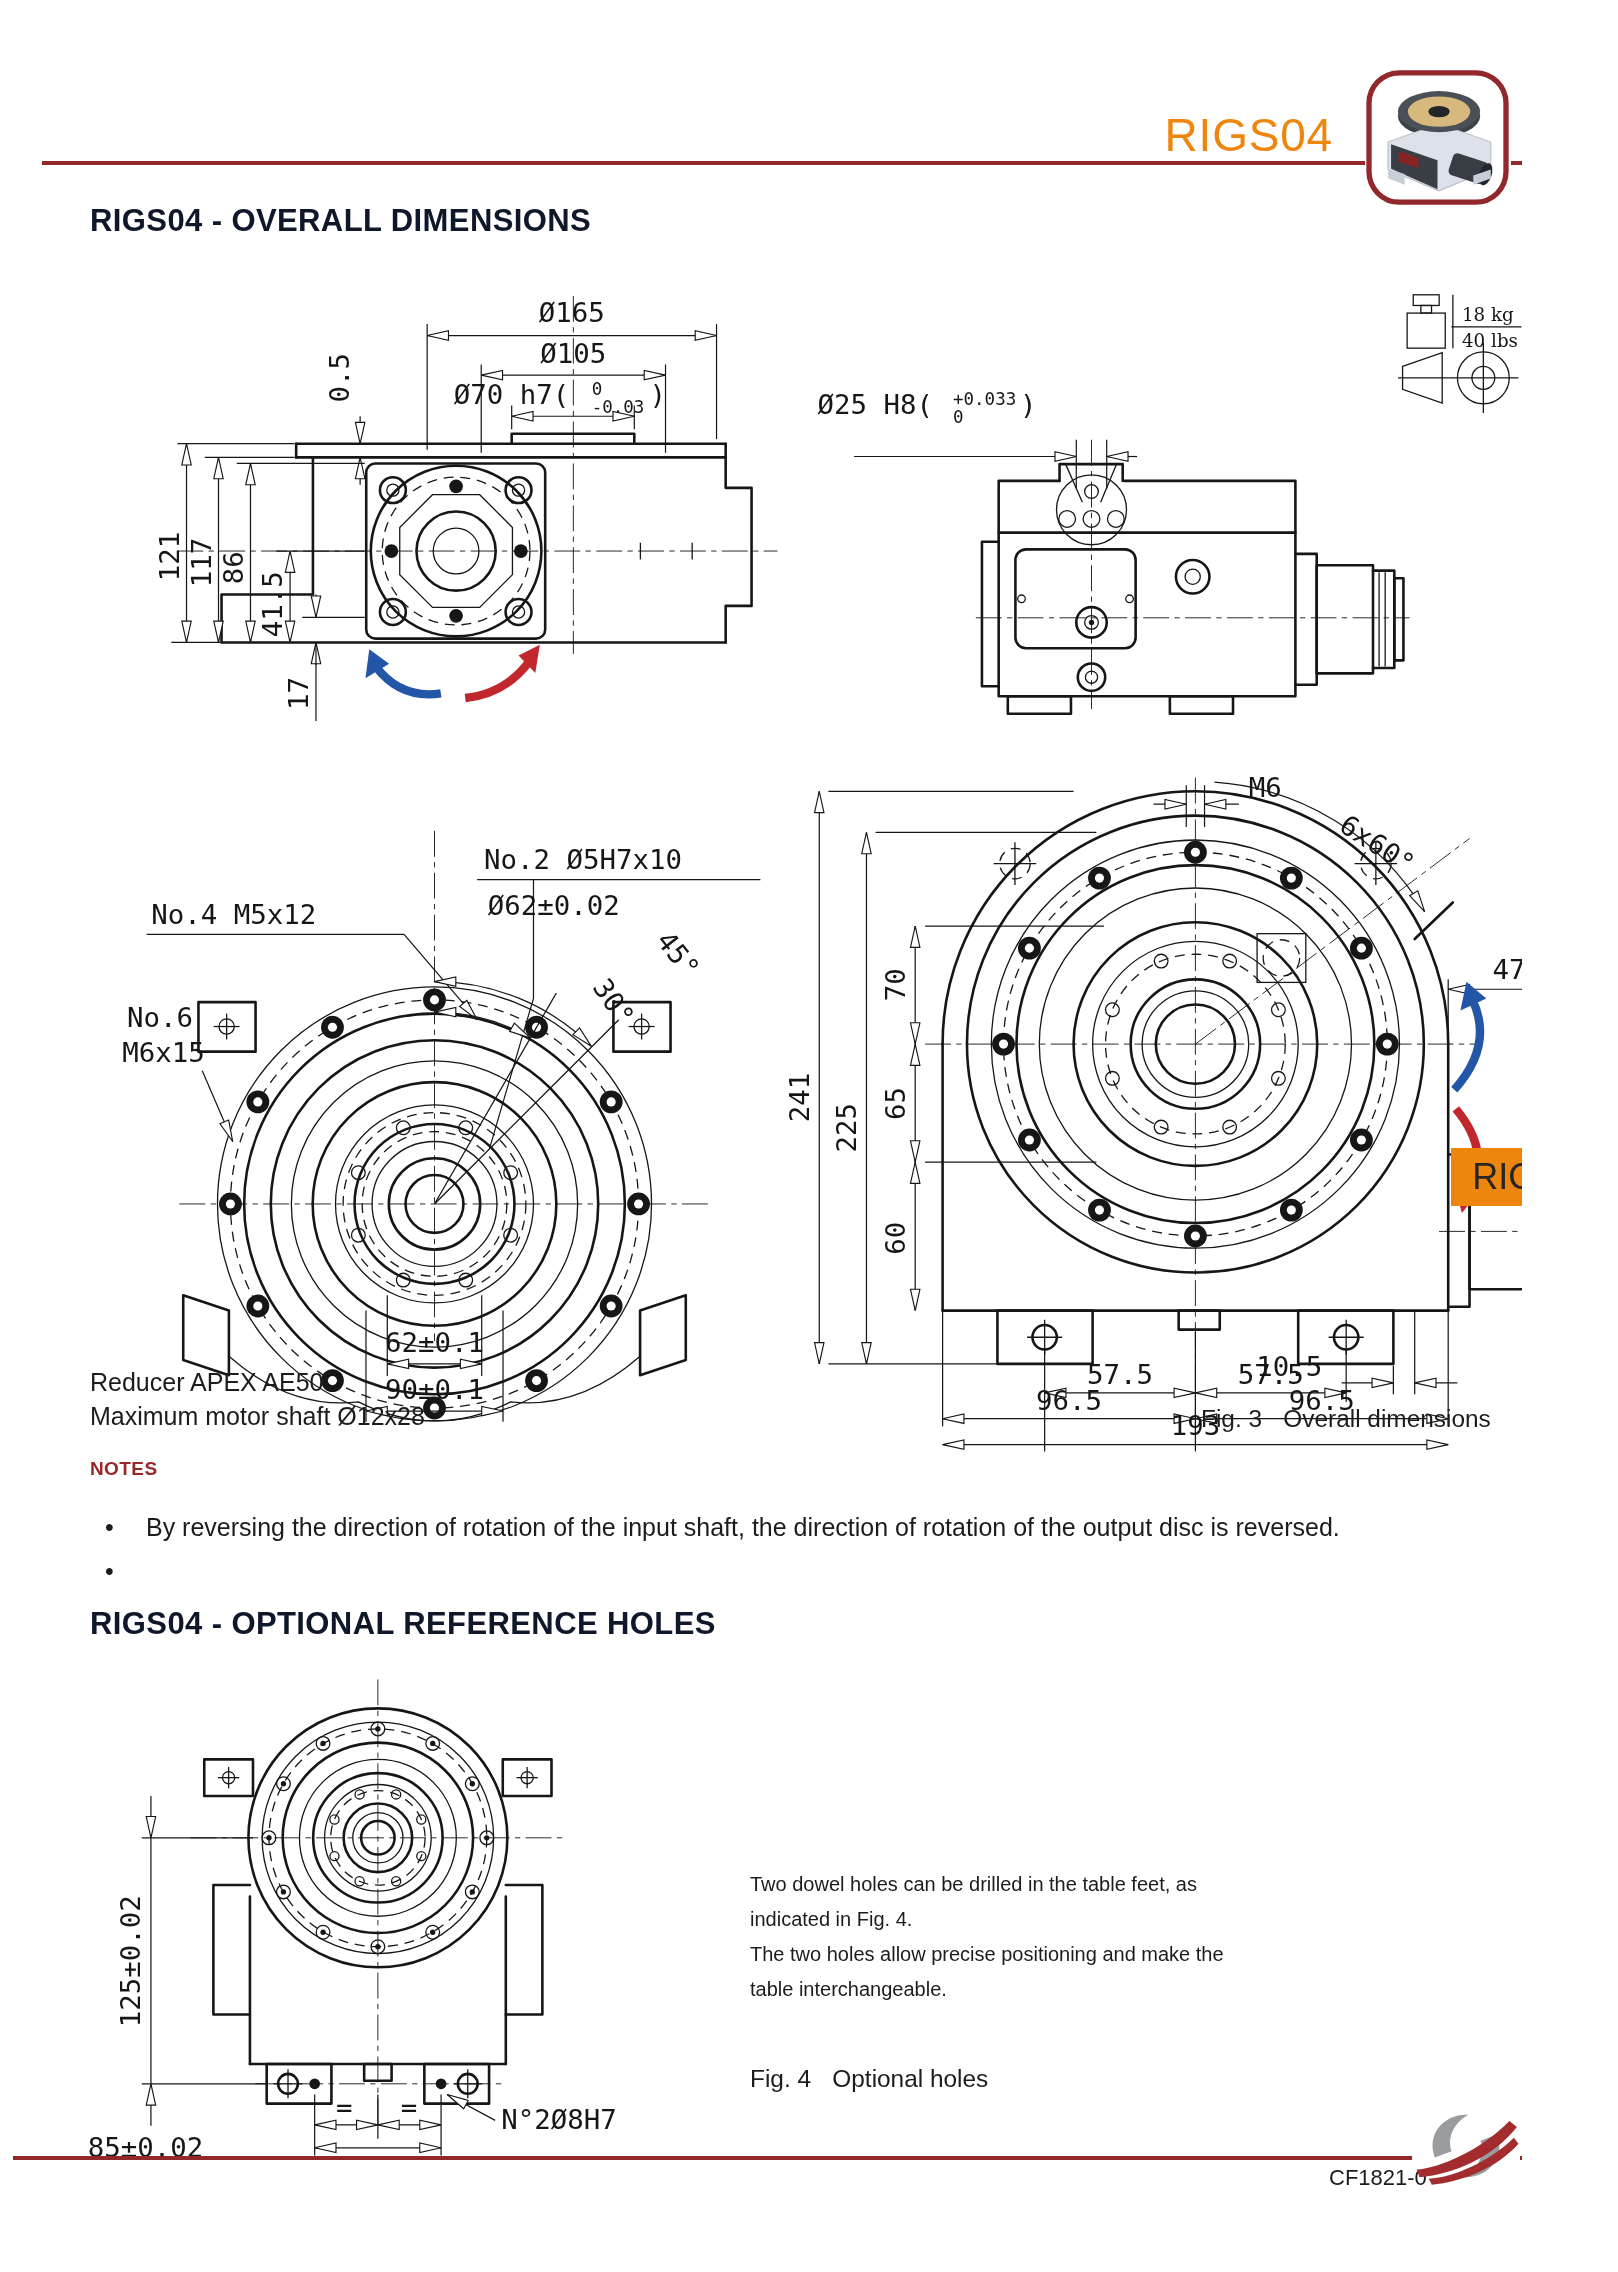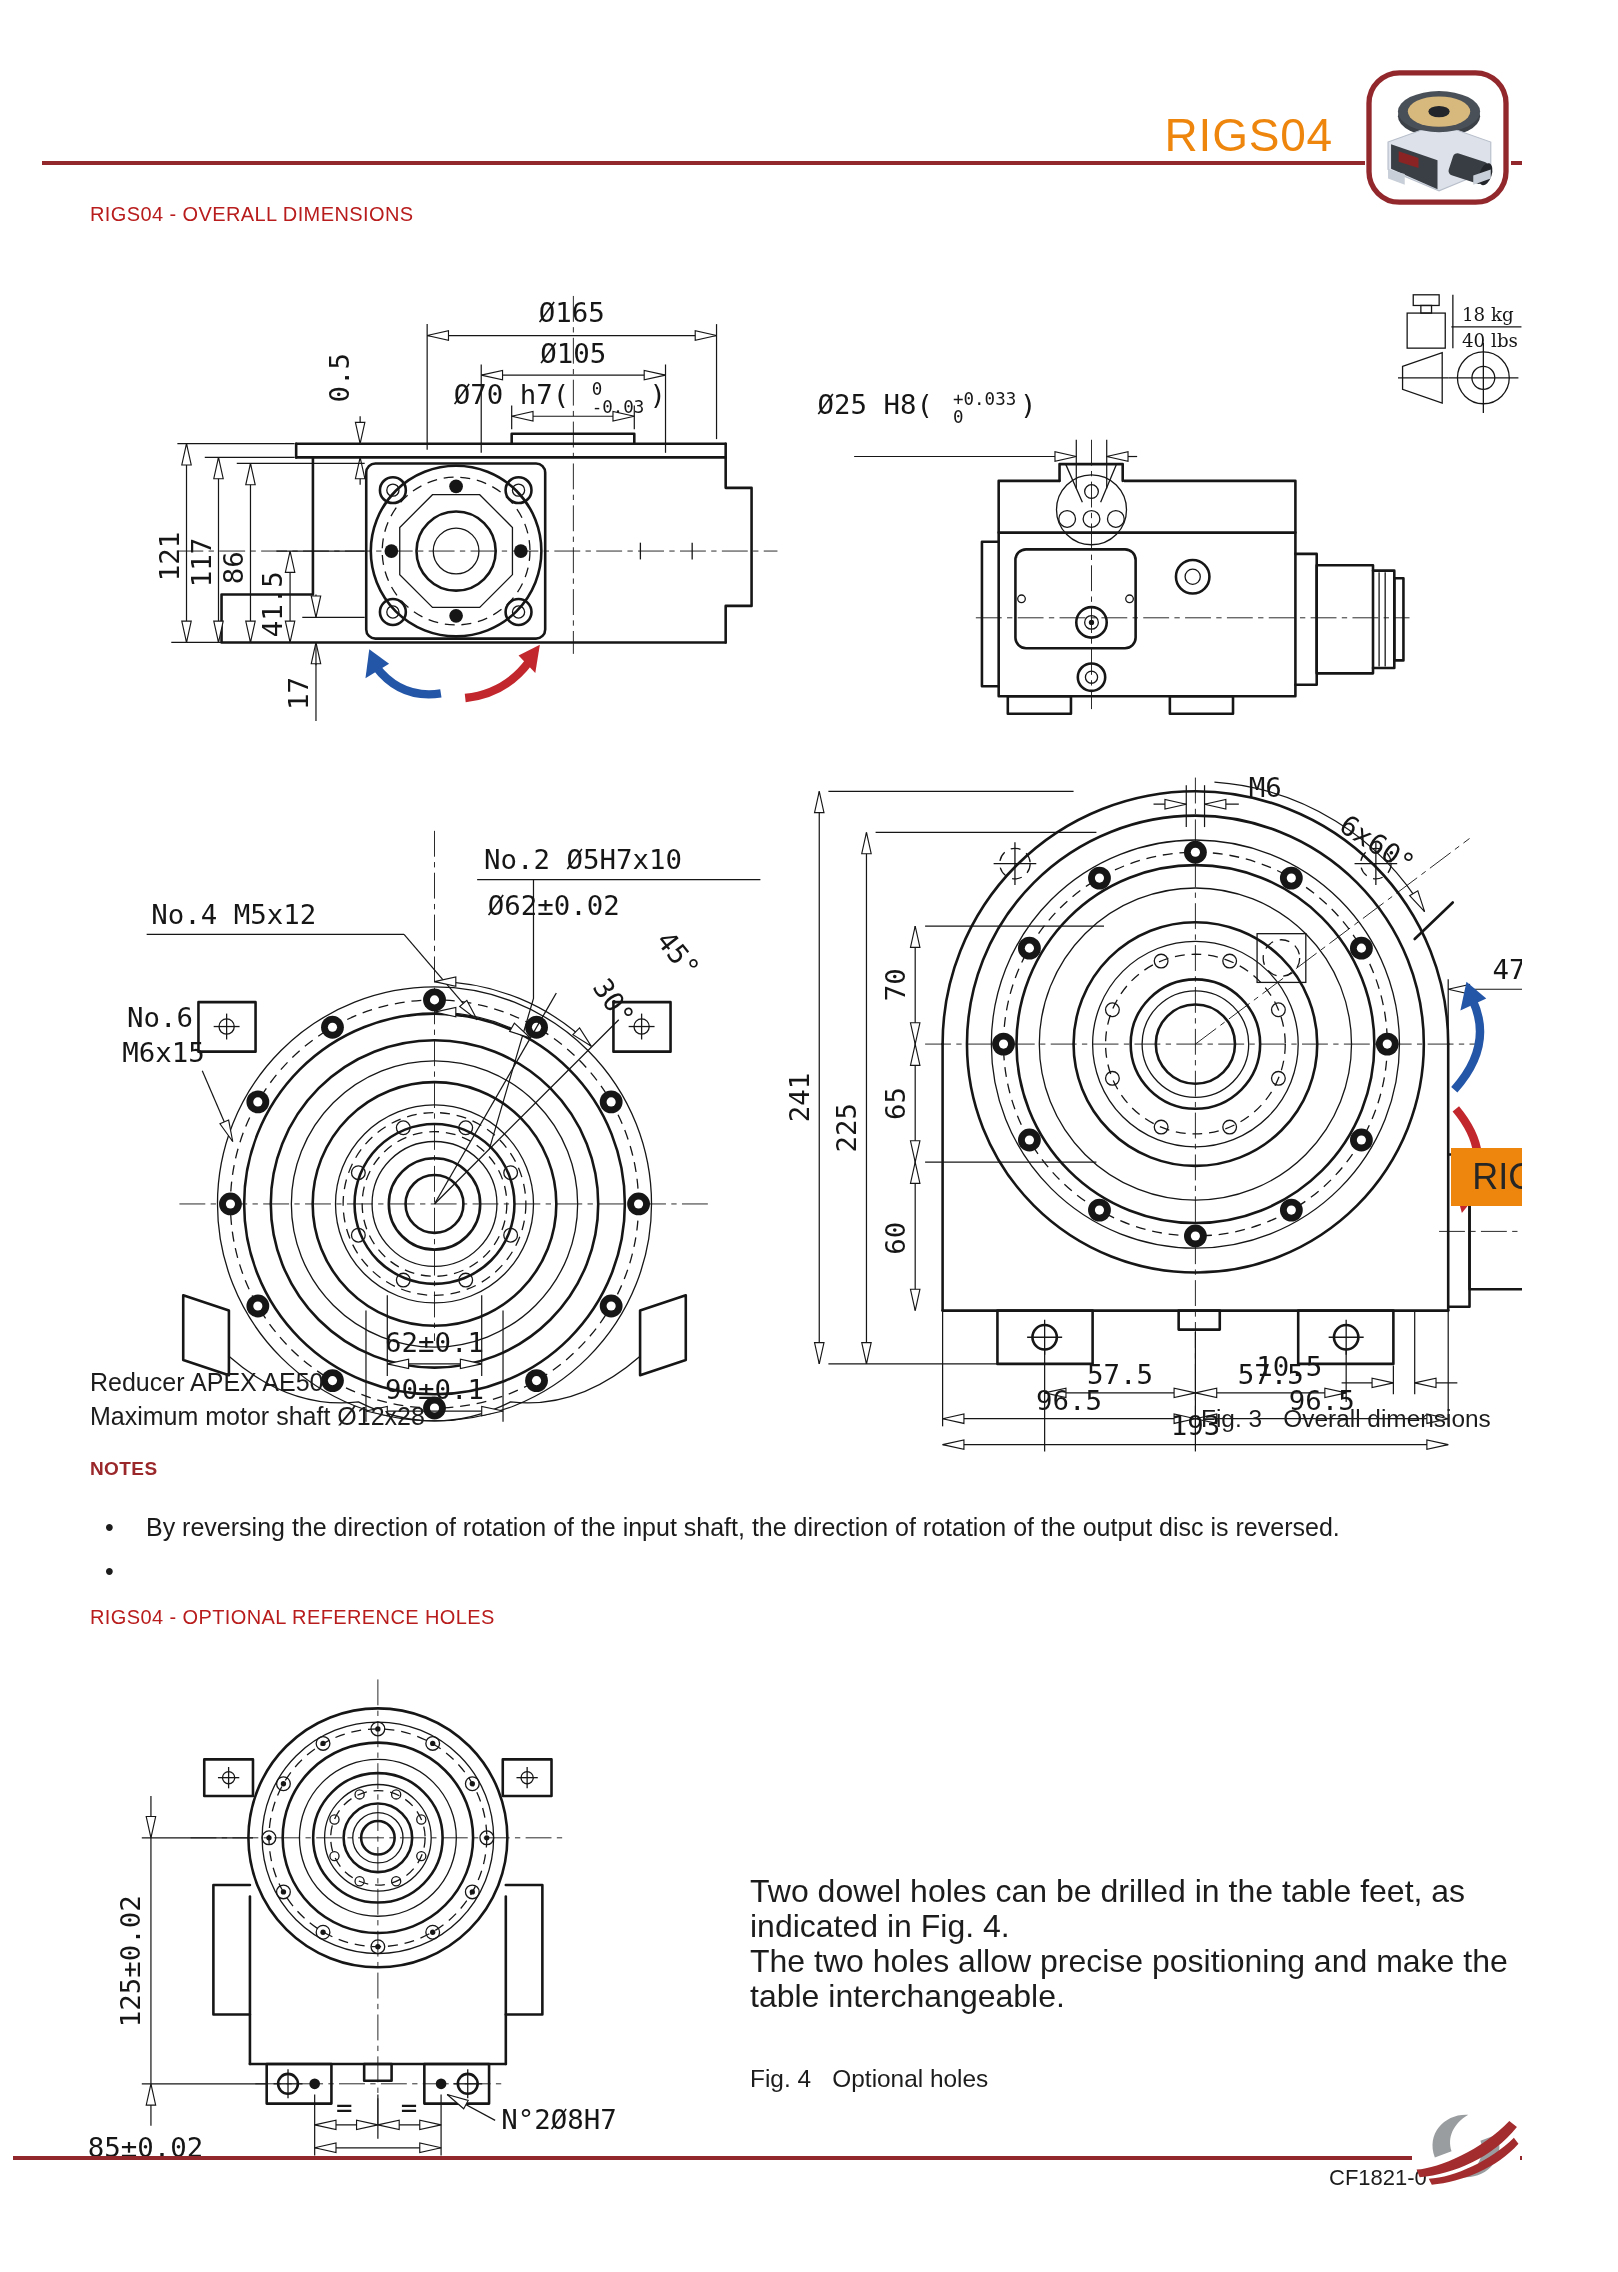--- a/index.html
+++ b/index.html
@@ -1,29 +1,29 @@
 <!DOCTYPE html>
 <html style="font-size:12.2px"><head>
 <meta charset="utf-8">
 <style>
   html,body{margin:0;padding:0;background:#ffffff}
   .page{position:relative;width:1522px;height:2273px;background:#ffffff;overflow:hidden;
         font-family:"Liberation Sans","DejaVu Sans",sans-serif;color:#1c1c1c}
   .hline{position:absolute;background:#93282c;height:3.8px}
   .header-title{position:absolute;left:1120px;top:108px;width:213px;text-align:right;
         font-size:46px;color:#ee860d;letter-spacing:0.8px}
-  .sec{position:absolute;font-size:20px;font-weight:normal;color:#b91c1c;letter-spacing:0.4px}
+  .sec{position:absolute;font-size:31px;font-weight:bold;color:#0f172a;letter-spacing:0.4px}
   .plain{position:absolute;font-size:25px}
   .figcap{position:absolute;font-size:24.4px}
   .figcap .fl{font-weight:normal}
   .figcap .fc{margin-left:21.3px}
   .notes-title{position:absolute;font-size:19px;font-weight:bold;color:#9a282b;letter-spacing:0.4px}
   .bullet-dot{position:absolute;font-size:25px}
   .bullet-tx{position:absolute;font-size:25px;width:1448px}
-  .para{position:absolute;font-size:32px}
+  .para{position:absolute;font-size:20px}
   .tab{position:absolute;left:1451px;top:1148px;width:168px;height:58px;background:#ee860d;
        color:#262626;font-size:36px;line-height:58px;padding-left:21.3px;box-sizing:border-box}
   .footer-code{position:absolute;font-size:22px}
   .footer-page{position:absolute;font-size:23px;width:61px;text-align:center}
   svg.dw{position:absolute;overflow:visible}
   
   .o{fill:none;stroke:#161616;stroke-width:3.4;stroke-linecap:round;stroke-linejoin:round}
   .t{fill:none;stroke:#161616;stroke-width:1.7}
   .d{fill:none;stroke:#161616;stroke-width:1.6}
   .c{fill:none;stroke:#161616;stroke-width:1.2;stroke-dasharray:34 7 7 7}

